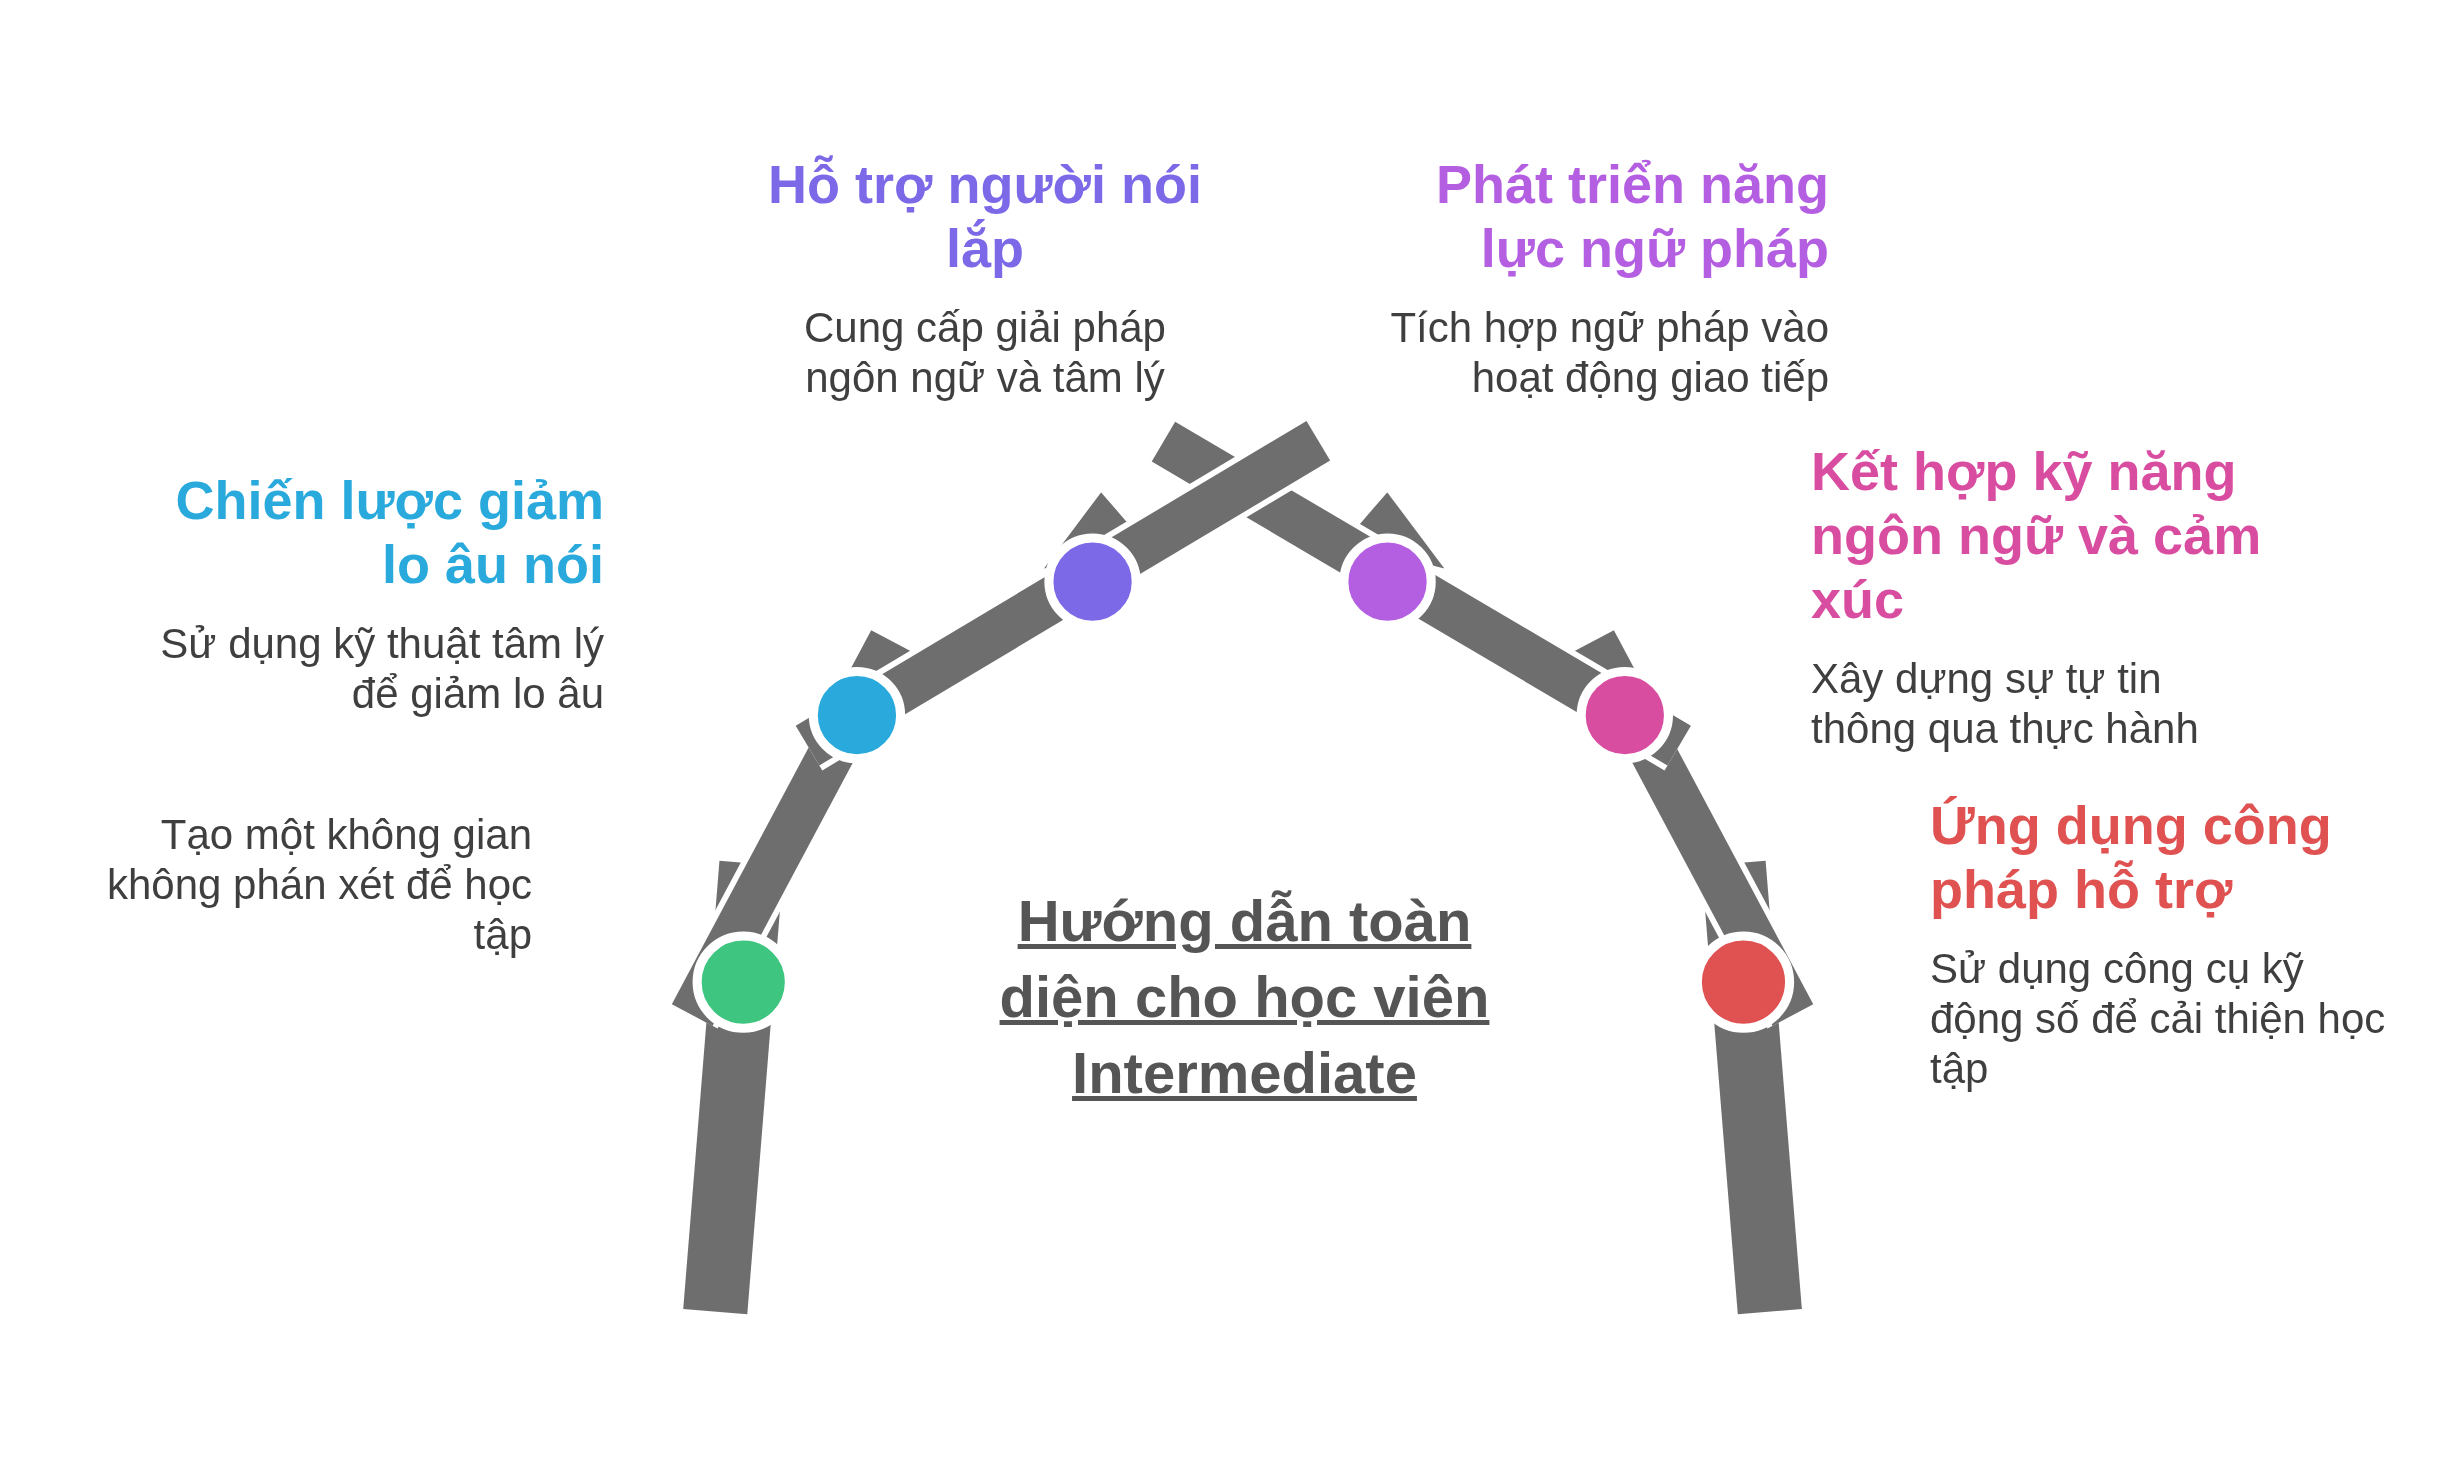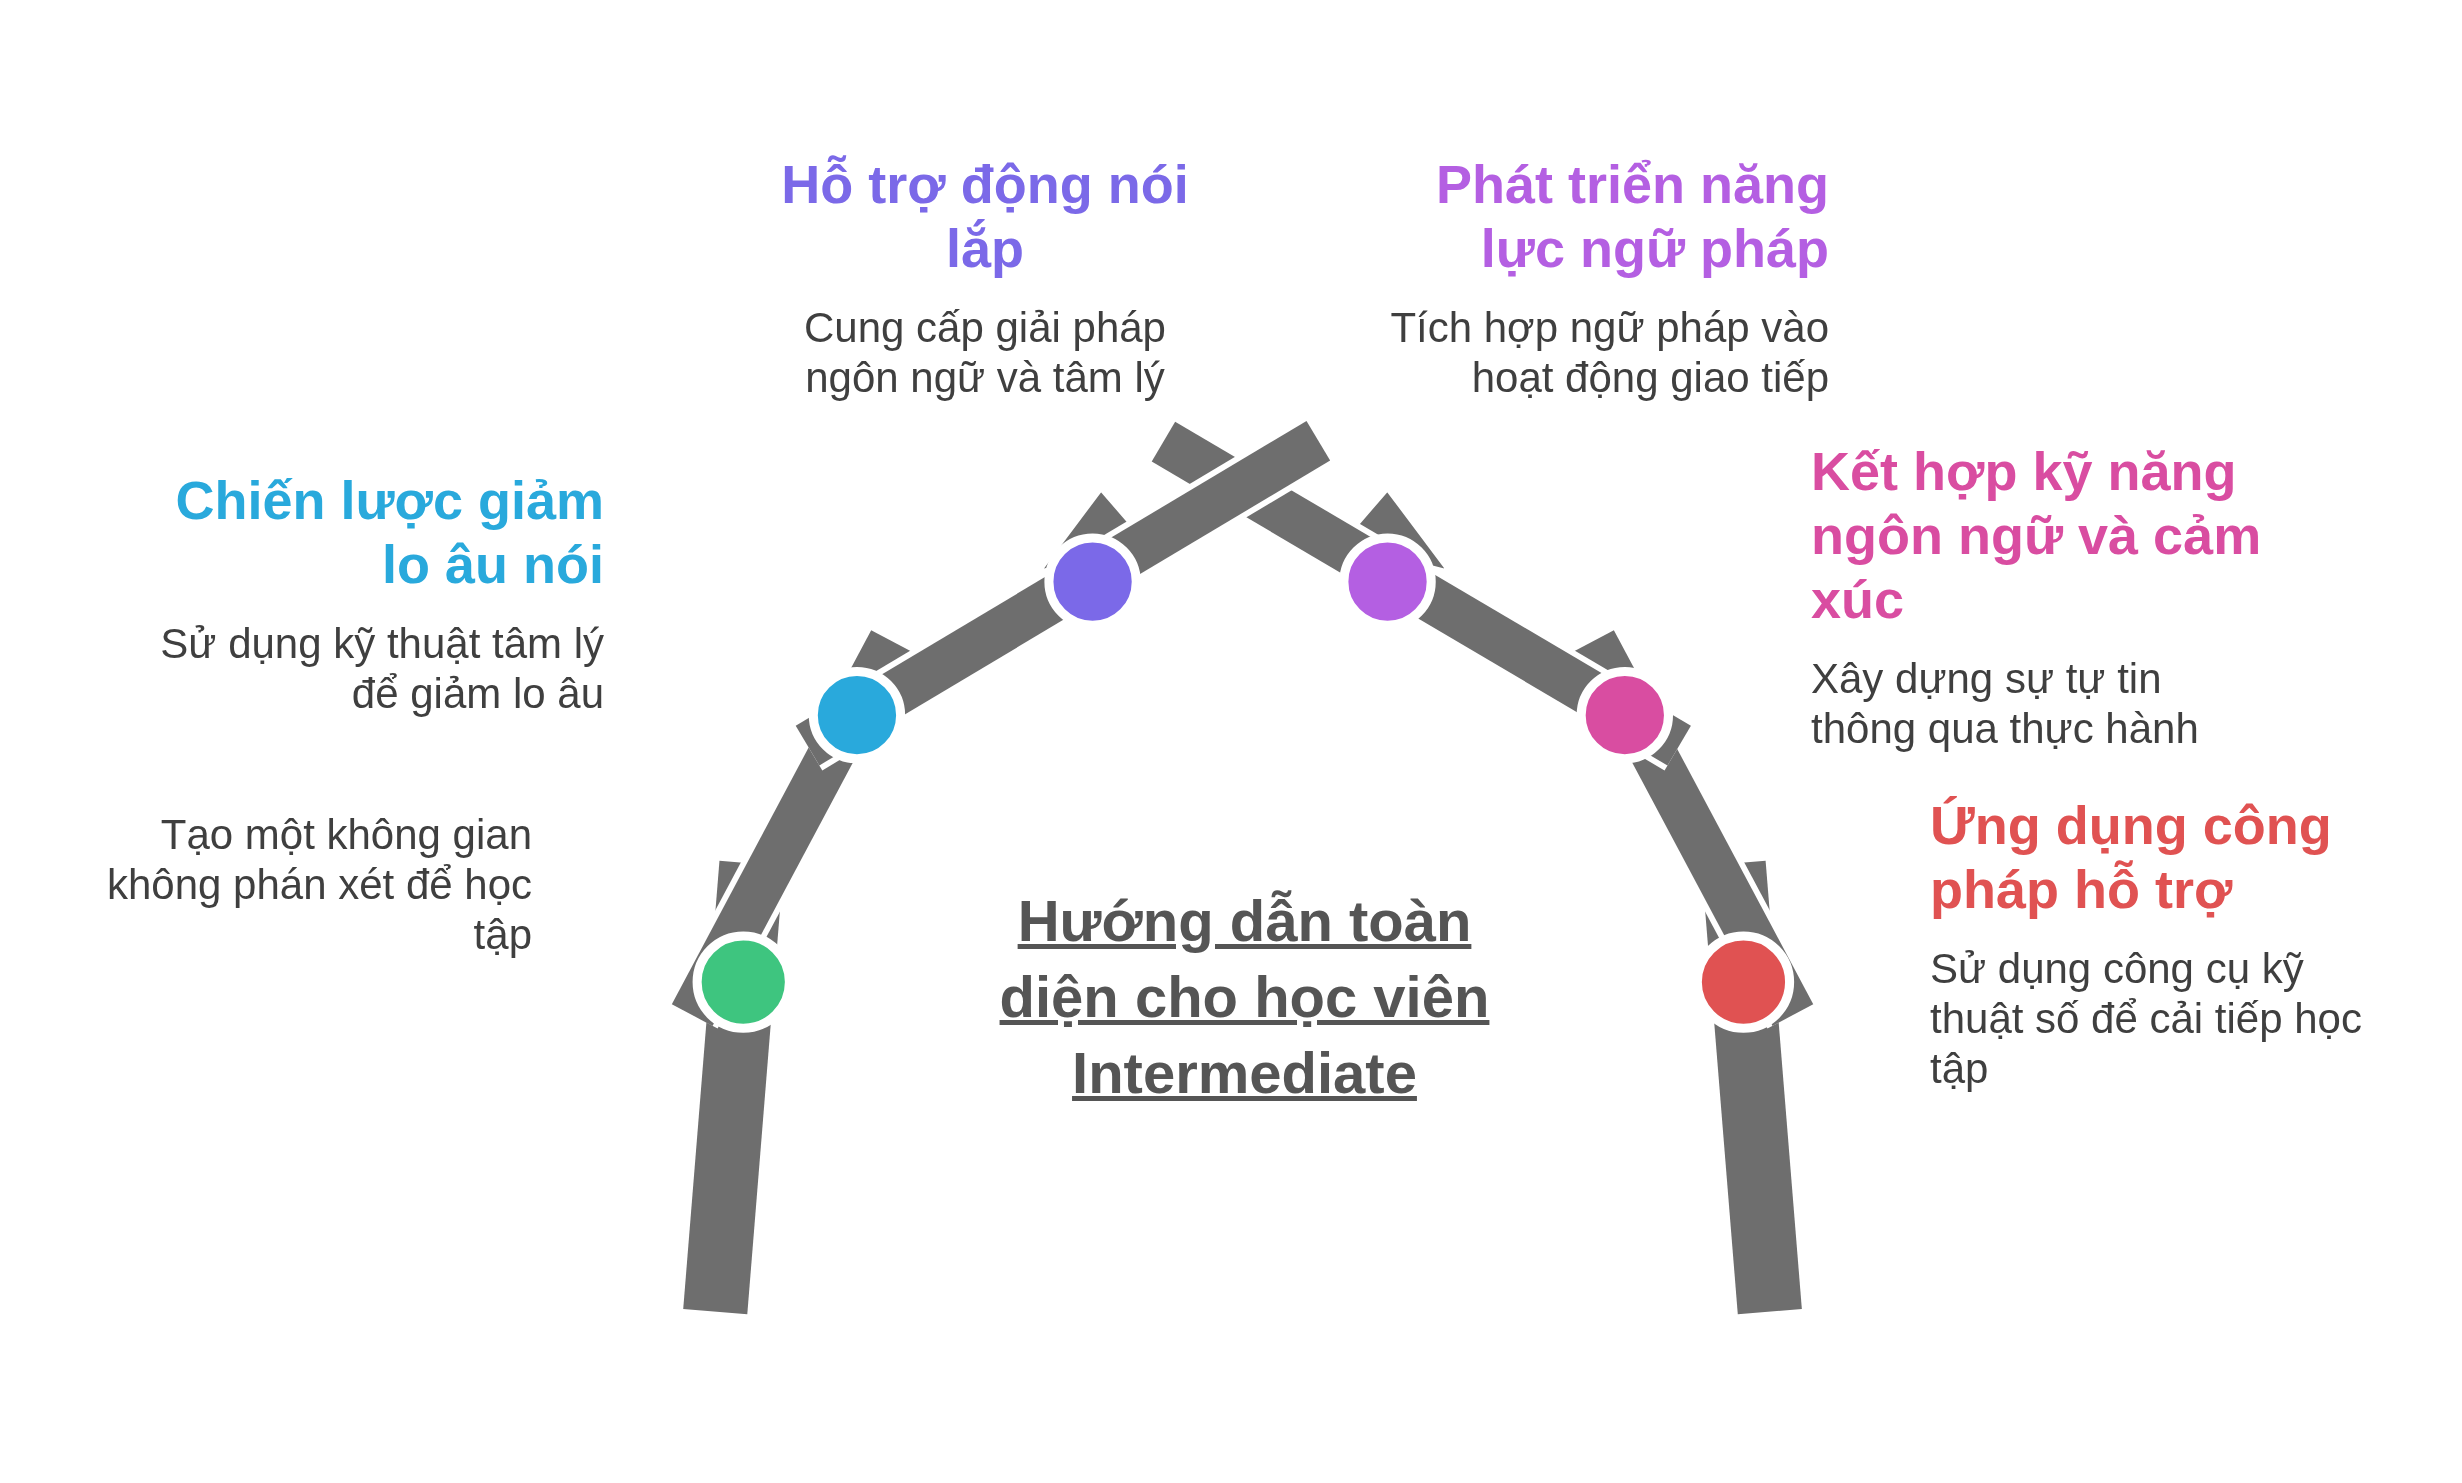--- a/index.html
+++ b/index.html
@@ -106,21 +106,21 @@
   </div>
 
   <div class="block b-blue">
     <div class="heading c-blue">Chiến lược giảm
 lo âu nói</div>
     <div class="desc">Sử dụng kỹ thuật tâm lý
 để giảm lo âu</div>
   </div>
 
   <div class="block b-indigo">
-    <div class="heading c-indigo">Hỗ trợ động nói
+    <div class="heading c-indigo">Hỗ trợ người nói
 lắp</div>
     <div class="desc">Cung cấp giải pháp
 ngôn ngữ và tâm lý</div>
   </div>
 
   <div class="block b-purple">
     <div class="heading c-purple">Phát triển năng
 lực ngữ pháp</div>
     <div class="desc">Tích hợp ngữ pháp vào
 hoạt động giao tiếp</div>
@@ -131,18 +131,18 @@
 ngôn ngữ và cảm
 xúc</div>
     <div class="desc">Xây dựng sự tự tin
 thông qua thực hành</div>
   </div>
 
   <div class="block b-red">
     <div class="heading c-red">Ứng dụng công
 pháp hỗ trợ</div>
     <div class="desc">Sử dụng công cụ kỹ
-thuật số để cải tiếp học
+động số để cải thiện học
 tập</div>
   </div>
 
 </div>
 
 
 </body></html>

